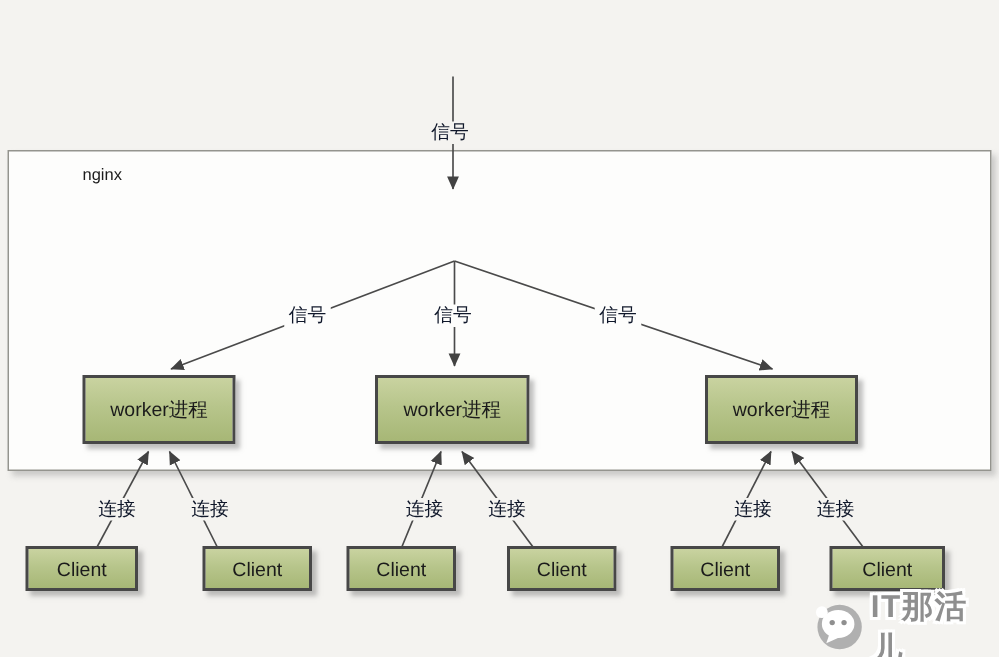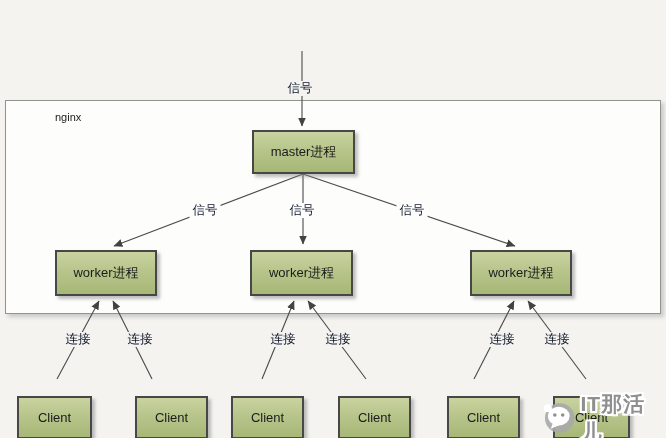--- a/index.html
+++ b/index.html
@@ -51,21 +51,21 @@
     justify-content: center;
     font-size: 13px;
     color: #1b1b1b;
     z-index: 4;
   }
   .node.admin   { left: 252px; top: 6px;   width: 100px; height: 45px; letter-spacing: 3px; }
   .node.master  { left: 252px; top: 130px; width: 103px; height: 44px; }
   .node.w1      { left: 55px;  top: 250px; width: 102px; height: 46px; }
   .node.w2      { left: 250px; top: 250px; width: 103px; height: 46px; }
   .node.w3      { left: 470px; top: 250px; width: 102px; height: 46px; }
-  .node.client  { top: 396px; height: 43px; }
+  .node.client  { top: 364px; height: 30px; }
   .node.c1 { left: 17px;  width: 75px; }
   .node.c2 { left: 135px; width: 73px; }
   .node.c3 { left: 231px; width: 73px; }
   .node.c4 { left: 338px; width: 73px; }
   .node.c5 { left: 447px; width: 73px; }
   .node.c6 { left: 553px; width: 77px; }
   
   .edge-label {
     position: absolute;
     transform: translateX(-50%);
@@ -130,21 +130,20 @@
       <line x1="303" y1="174" x2="515" y2="246" marker-end="url(#arrow)"></line>
       <line x1="57" y1="379" x2="99" y2="301" marker-end="url(#arrow)"></line>
       <line x1="152" y1="379" x2="113" y2="301" marker-end="url(#arrow)"></line>
       <line x1="262" y1="379" x2="294" y2="301" marker-end="url(#arrow)"></line>
       <line x1="366" y1="379" x2="308" y2="301" marker-end="url(#arrow)"></line>
       <line x1="474" y1="379" x2="514" y2="301" marker-end="url(#arrow)"></line>
       <line x1="586" y1="379" x2="528" y2="301" marker-end="url(#arrow)"></line>
     </g>
   </svg>
 
-  <div class="node master">master进程</div>
   <div class="node w1">worker进程</div>
   <div class="node w2">worker进程</div>
   <div class="node w3">worker进程</div>
   <div class="node client c1">Client</div>
   <div class="node client c2">Client</div>
   <div class="node client c3">Client</div>
   <div class="node client c4">Client</div>
   <div class="node client c5">Client</div>
   <div class="node client c6">Client</div>
 

